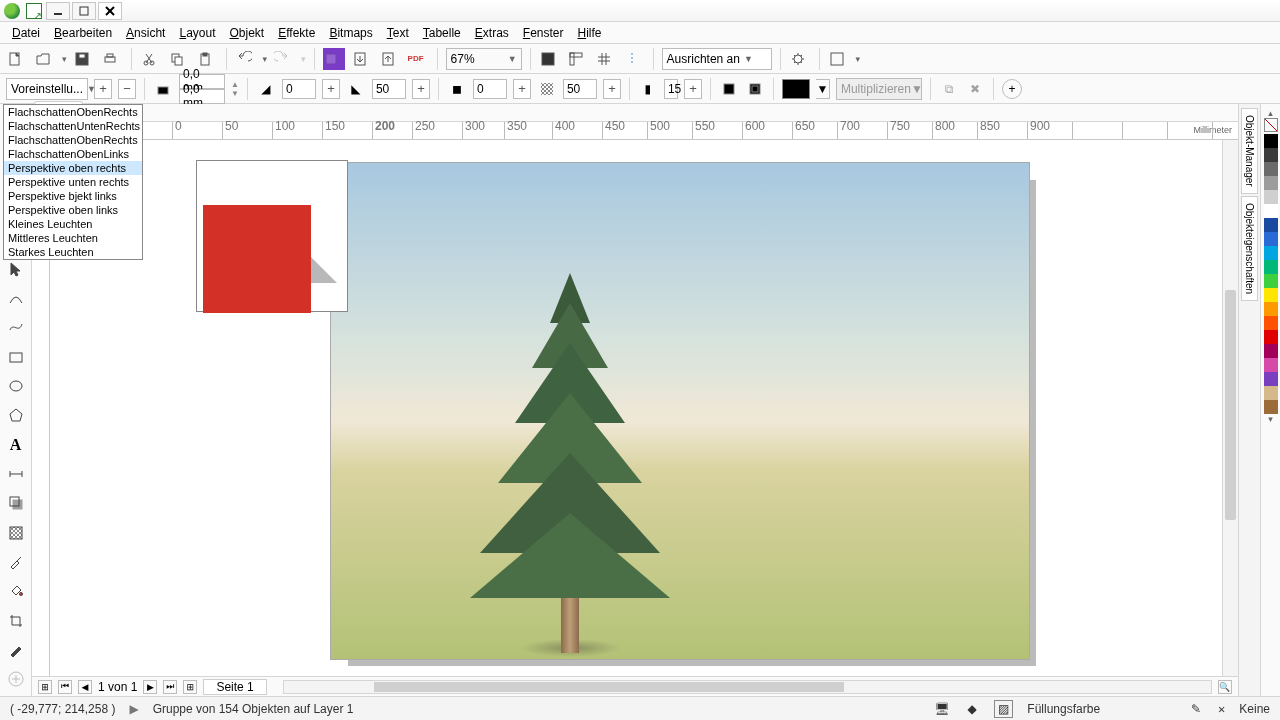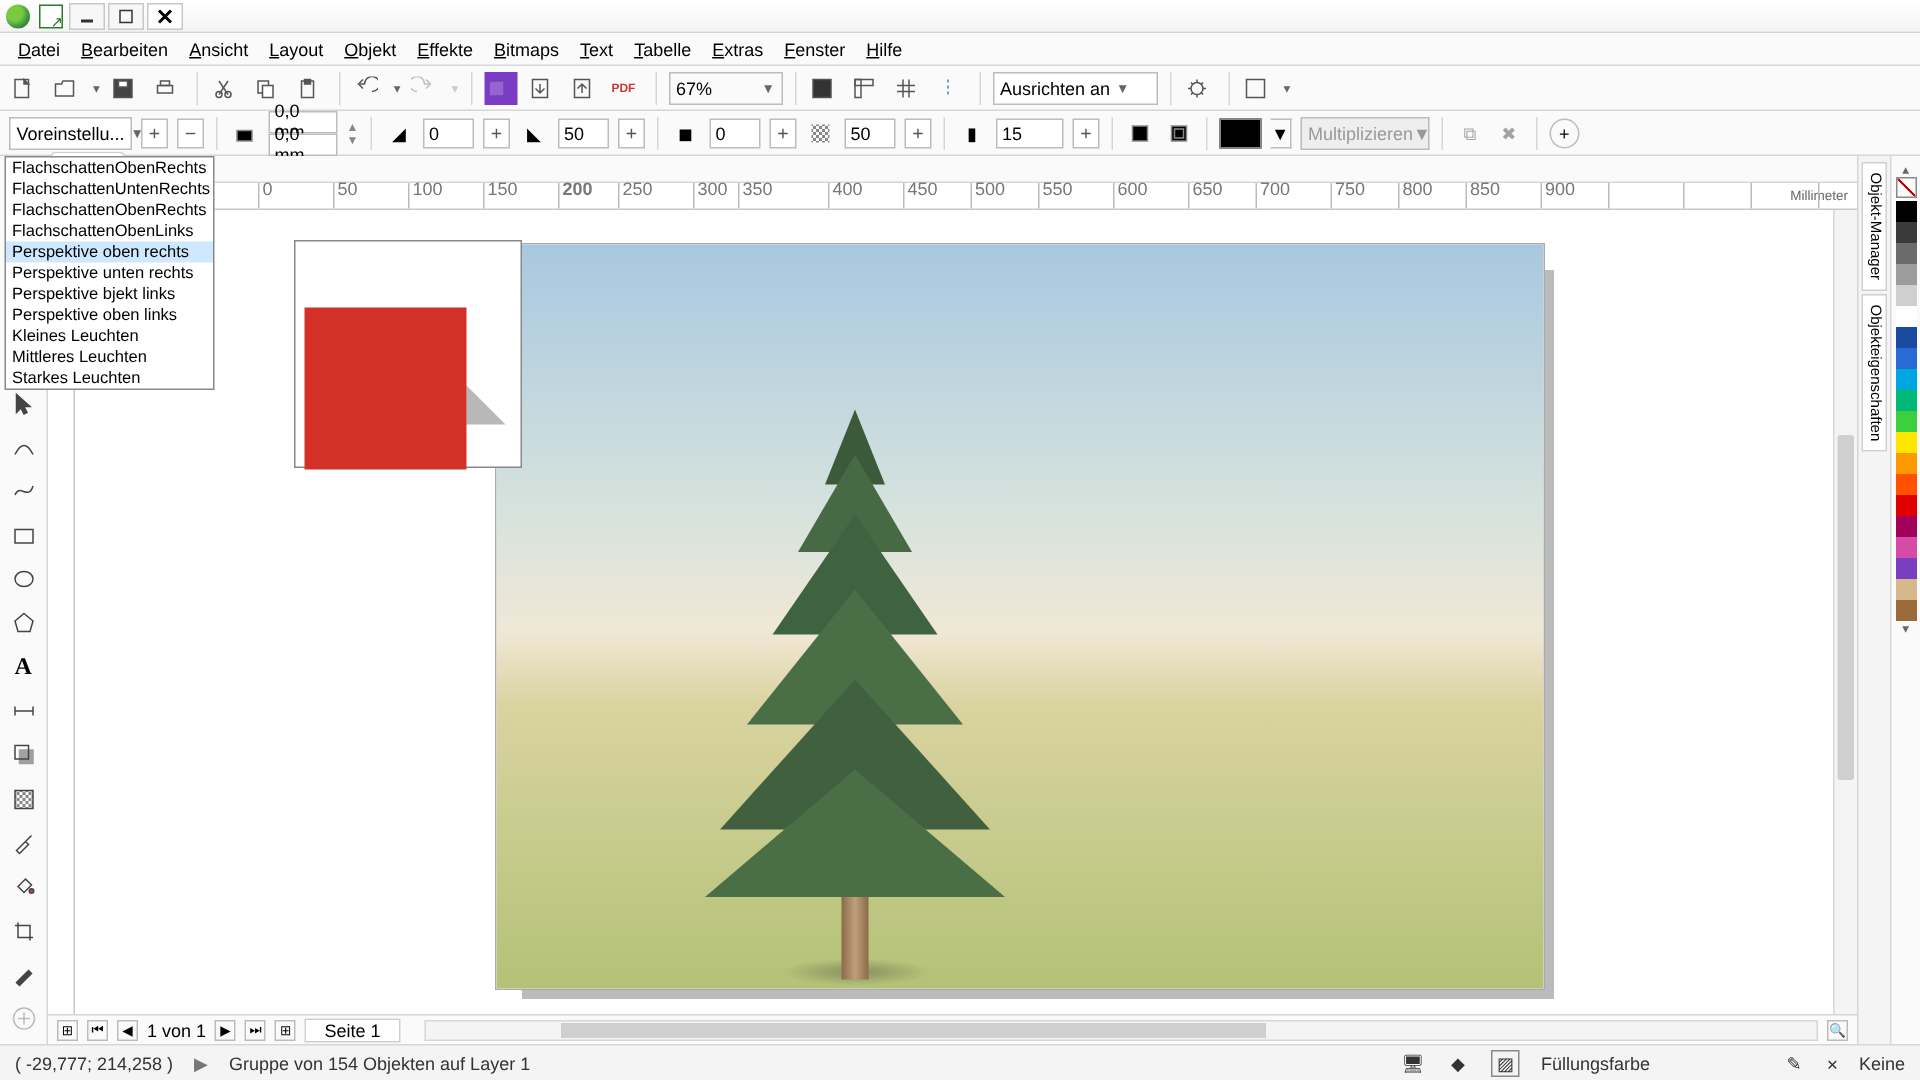--- a/index.html
+++ b/index.html
@@ -297,21 +297,21 @@
           </pattern>
         </defs>
       </svg>
     </div>
   <div class="spin" style="width:34px">
       <span>50</span>
     </div>
   <div class="addsub">+</div>
   <div class="tbsep"></div>
   <div class="miniicon">▮</div>
-  <div class="spin" style="width:45px">
+  <div class="spin" style="width:14px">
       <span>15</span>
     </div>
   <div class="addsub">+</div>
   <div class="tbsep"></div>
   <div class="miniicon">
       <svg width="16" height="16">
         <rect x="3" y="3" width="10" height="10" stroke="#888"></rect>
       </svg>
     </div>
   <div class="miniicon">
@@ -440,21 +440,21 @@
     </div>
     <div class="hruler" id="hruler">
         <span class="hrunit">Millimeter</span>
         <div class="tick" style="left: 140px;">0</div>
         <div class="tick" style="left: 190px;">50</div>
         <div class="tick" style="left: 240px;">100</div>
         <div class="tick" style="left: 290px;">150</div>
         <div class="tick" style="left: 340px; font-weight: bold;">200</div>
         <div class="tick" style="left: 380px;">250</div>
         <div class="tick" style="left: 430px;">300</div>
-        <div class="tick" style="left: 460px;">350</div>
+        <div class="tick" style="left: 472px;">350</div>
         <div class="tick" style="left: 520px;">400</div>
         <div class="tick" style="left: 570px;">450</div>
         <div class="tick" style="left: 615px;">500</div>
         <div class="tick" style="left: 660px;">550</div>
         <div class="tick" style="left: 710px;">600</div>
         <div class="tick" style="left: 760px;">650</div>
         <div class="tick" style="left: 805px;">700</div>
         <div class="tick" style="left: 855px;">750</div>
         <div class="tick" style="left: 900px;">800</div>
         <div class="tick" style="left: 945px;">850</div>

